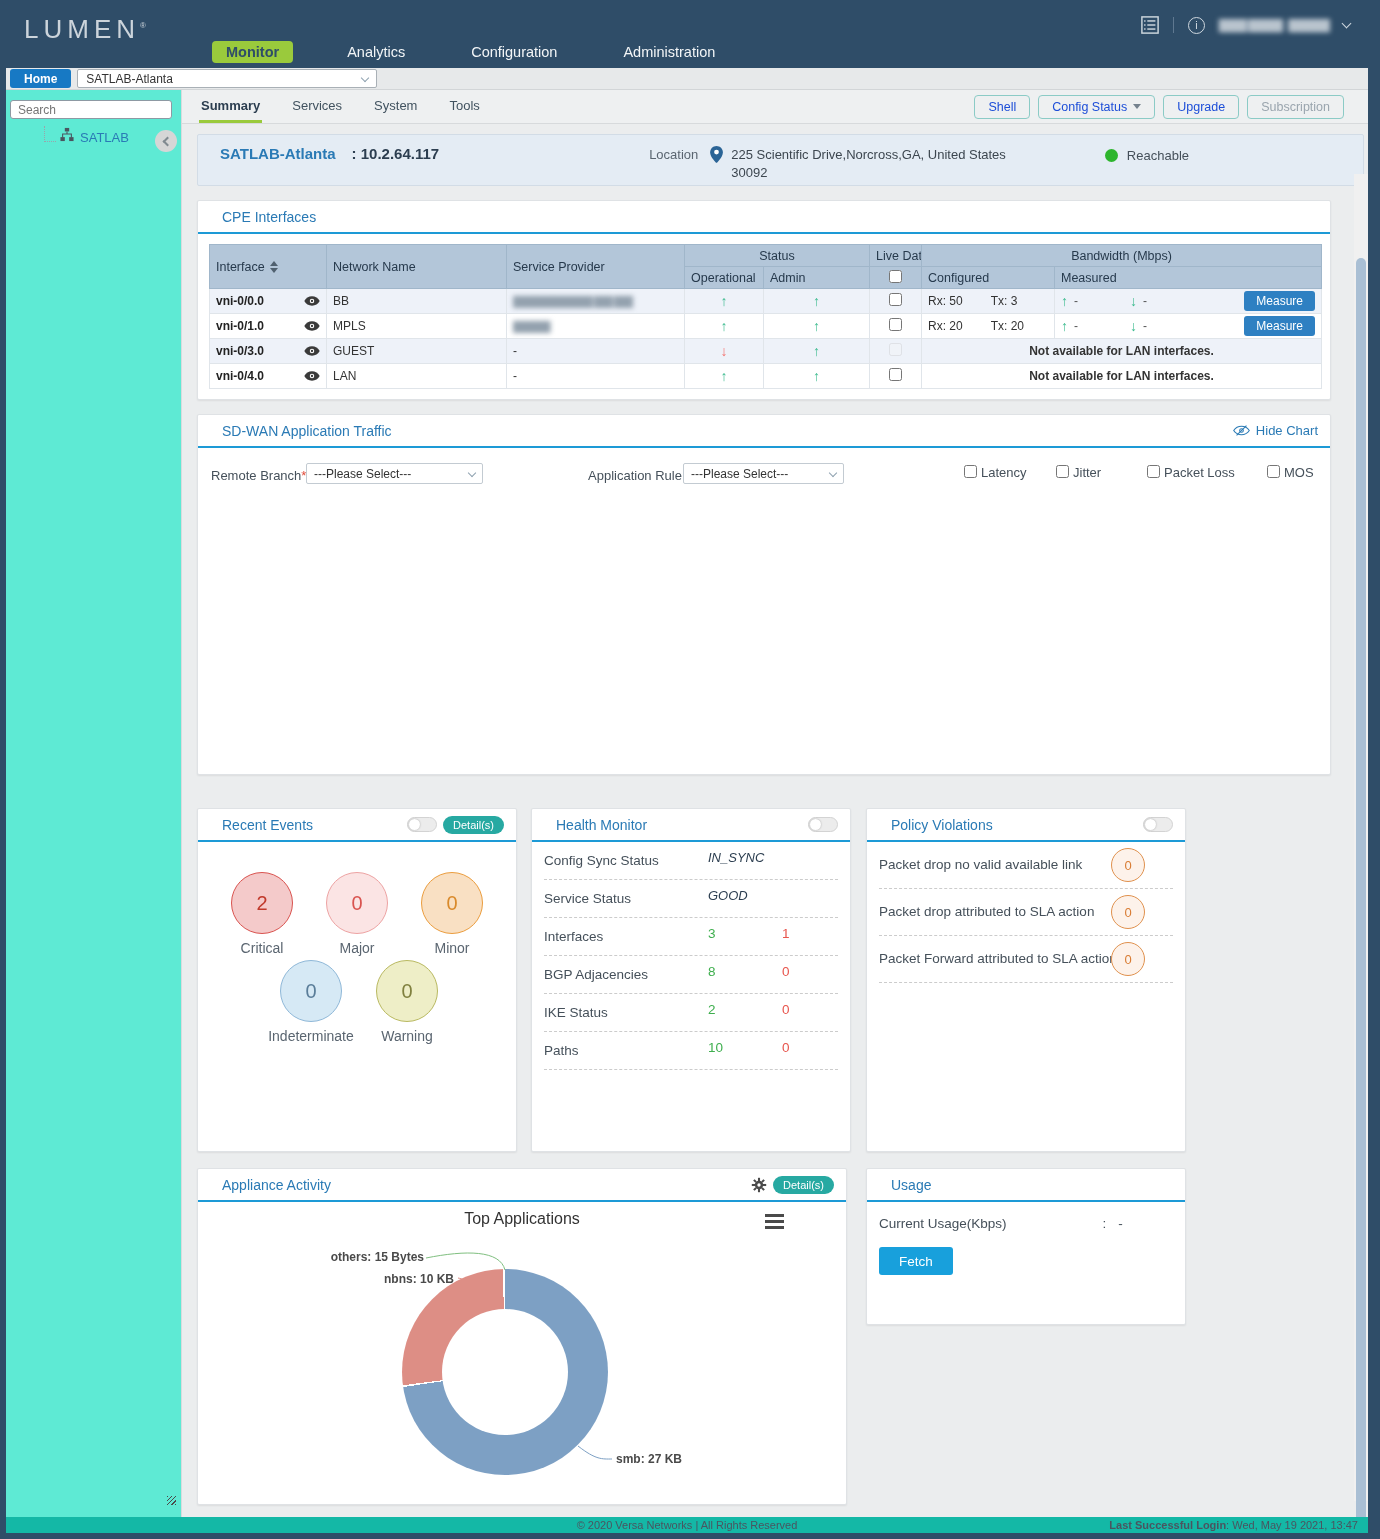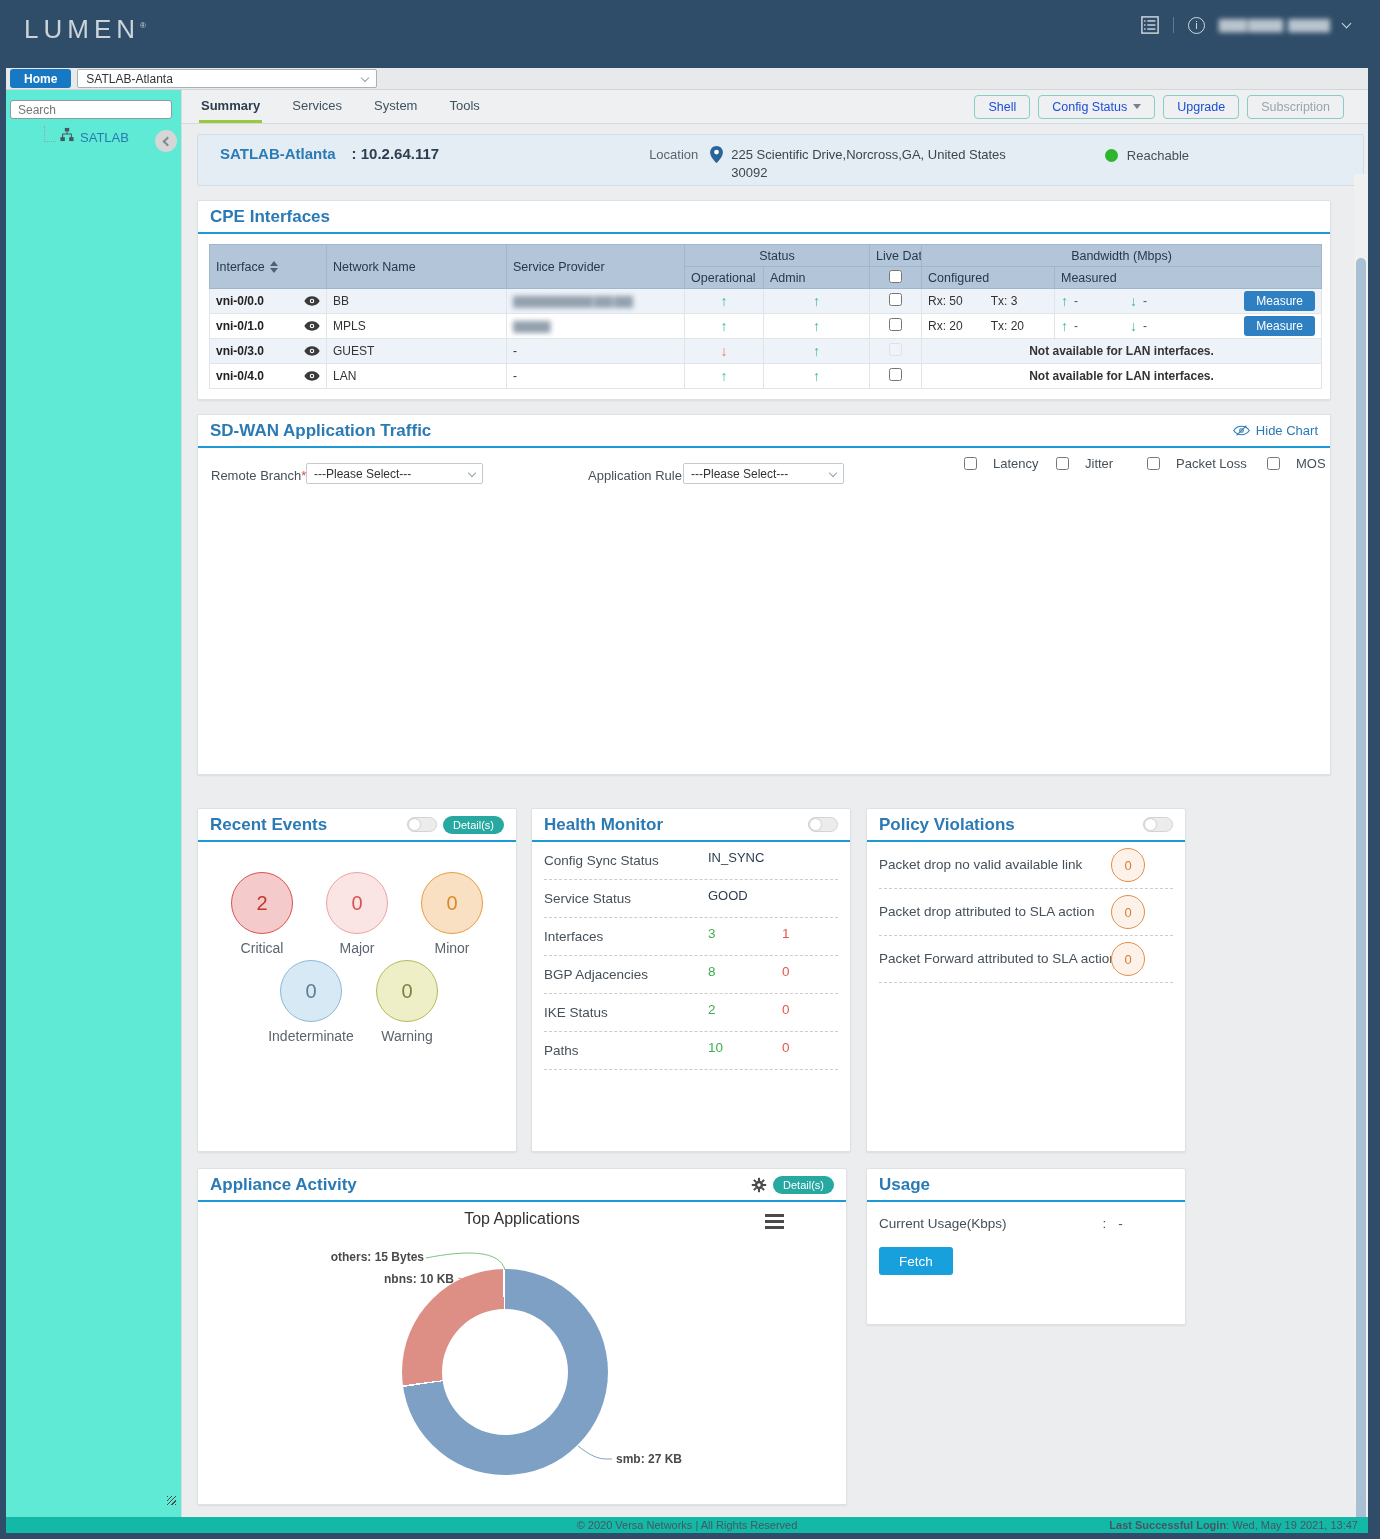--- a/index.html
+++ b/index.html
@@ -54,21 +54,21 @@
   .dev-loc-label { color:#5a6570; font-size:13px; margin-left:210px; margin-top:2px; }
   .dev-pin { margin-left:12px; margin-top:1px; }
   .dev-addr { color:#3c464f; font-size:13px; line-height:18px; margin-left:8px; margin-top:1px; }
   .dev-status { margin-left:auto; display:flex; align-items:center; gap:9px; margin-top:3px; padding-right:160px; }
   .status-dot { width:13px; height:13px; border-radius:50%; background:#2db52d; }
   .dev-status-text { color:#45505a; font-size:13px; }
 
   
   .card { position:absolute; background:#fff; border:1px solid #dfe2e5; border-radius:2px; box-shadow:0 1px 2px rgba(0,0,0,.07); }
   .card-head { height:33px; display:flex; align-items:center; padding:0 12px; border-bottom:2px solid #1d9ad6; }
-  .card-title { color:#2a7ab5; font-size:17px; font-weight:bold; }
+  .card-title { color:#2a7ab5; font-size:14px; font-weight:normal;margin-left:12px; }
   .head-right { margin-left:auto; display:flex; align-items:center; gap:6px; }
   .toggle { width:30px; height:15px; border-radius:8px; background:#ececec; border:1px solid #d3d3d3; position:relative; cursor:pointer; }
   .toggle .knob { position:absolute; left:1px; top:1px; width:11px; height:11px; border-radius:50%; background:#fff; box-shadow:0 0 2px rgba(0,0,0,.3); }
   .detail-badge { background:#27a9a2; color:#fff; font-size:11px; border-radius:9px; height:18px; display:flex; align-items:center; padding:0 10px; cursor:pointer; }
 
   
   .cpe-table { margin:10px 11px; border-collapse:collapse; table-layout:fixed; width:1112px; font-size:12px; }
   .cpe-table th { background:#b3c6d9; color:#26394c; font-weight:normal; font-size:12.5px; border:1px solid #a0b6ca; padding:2px 6px; text-align:left; height:22px; white-space:nowrap; overflow:hidden; }
   .cpe-table th.center { text-align:center;margin-top:16px; }
   .cpe-table td { border:1px solid #e0e5ea; padding:2px 6px; height:25px; color:#333; white-space:nowrap; overflow:hidden; }
@@ -88,37 +88,37 @@
   .sort-icon .u { width:0;height:0;border-left:4px solid transparent;border-right:4px solid transparent;border-bottom:5px solid #506170; }
   .sort-icon .d { width:0;height:0;border-left:4px solid transparent;border-right:4px solid transparent;border-top:5px solid #506170; }
   .provider-blur { color:#93a1ae; font-size:10px; }
 
   
   .hide-chart { color:#2a7ab5; font-size:13px; display:flex; align-items:center; gap:6px; cursor:pointer; }
   .sdwan-controls { position:relative; height:60px; }
   .ctl-label { position:absolute; font-size:13px; color:#45505a; top:20px; }
   .req { color:#e04b3a; }
   .ctl-select { position:absolute; top:15px; height:21px; background:#fff; border:1px solid #c3cbd2; border-radius:2px; font-size:12px; color:#333; display:flex; align-items:center; justify-content:space-between; padding:0 7px; cursor:pointer; }
-  .metric-check { position:absolute; top:8px; display:flex; align-items:center; gap:16px; font-size:13px; color:#45505a; }
+  .metric-check { position:absolute; top:17px; display:flex; align-items:flex-start; gap:4px; font-size:13px; color:#45505a; }
   .metric-check input { width:13px; height:13px; }
 
   
   .event-item { position:absolute; display:flex; flex-direction:column; align-items:center; }
   .event-circle { width:62px; height:62px; border-radius:50%; display:flex; align-items:center; justify-content:center; font-size:20px; }
   .event-label { margin-top:6px; font-size:14px; color:#5a6570; }
   .ev-critical .event-circle { background:#f4caca; border:1.5px solid #d9534f; color:#c0392b; }
   .ev-major .event-circle { background:#fbe4e4; border:1.5px solid #eda3a3; color:#d9534f; }
   .ev-minor .event-circle { background:#f9e0c3; border:1.5px solid #eb9d3e; color:#d98a2b; }
   .ev-indeterminate .event-circle { background:#d6e9f5; border:1.5px solid #8fb8d8; color:#5a7d99; }
   .ev-warning .event-circle { background:#eeeec7; border:1.5px solid #b9b961; color:#80803f; }
 
   
   .hm-row { position:relative; height:38px; border-bottom:1px dashed #ccc; margin:0 12px; }
   .hm-label { position:absolute; left:0; top:11px; font-size:13.5px; color:#45505a; }
-  .hm-value { position:absolute; left:164px; top:8px; font-size:13px; color:#2c3e50; }
+  .hm-value { position:absolute; left:164px; top:8px; font-size:13px; color:#2c3e50;font-style:italic; }
   .hm-good { position:absolute; left:164px; top:8px; font-size:13.5px; color:#3faf4f; }
   .hm-bad { position:absolute; left:238px; top:8px; font-size:13.5px; color:#e8554d; }
 
   
   .pv-row { position:relative; height:47px; border-bottom:1px dashed #ccc; margin:0 12px; }
   .pv-label { position:absolute; left:0; top:15px; font-size:13.5px; color:#45505a; }
   .pv-circle { position:absolute; right:28px; top:6px; width:34px; height:34px; border-radius:50%; background:#fdf2ea; border:1.5px solid #e0914e; color:#d97c33; font-size:13px; display:flex; align-items:center; justify-content:center; }
 
   
   .chart-area { position:relative; height:300px; }
@@ -149,20 +149,26 @@
 
   svg { display:block; }
 </style>
 </head>
 <body>
 
 <div class="window">
 
   <div class="navbar">
     <div class="logo"><span>LUMEN</span><sup>®</sup></div>
+    <div class="nav-tabs">
+      <div class="nav-tab active">Monitor</div>
+      <div class="nav-tab">Analytics</div>
+      <div class="nav-tab">Configuration</div>
+      <div class="nav-tab">Administration</div>
+    </div>
     <div class="nav-right">
       <span>
         <svg width="18" height="18" viewBox="0 0 20 20">
             <rect x="1" y="1" width="18" height="18" fill="none" stroke="#cfd8df" stroke-width="1.6"></rect>
             <line x1="7" y1="5.5" x2="16" y2="5.5" stroke="#cfd8df" stroke-width="1.6"></line>
             <line x1="7" y1="10" x2="16" y2="10" stroke="#cfd8df" stroke-width="1.6"></line>
             <line x1="7" y1="14.5" x2="16" y2="14.5" stroke="#cfd8df" stroke-width="1.6"></line>
             <line x1="3.5" y1="5.5" x2="5" y2="5.5" stroke="#cfd8df" stroke-width="1.6"></line>
             <line x1="3.5" y1="10" x2="5" y2="10" stroke="#cfd8df" stroke-width="1.6"></line>
             <line x1="3.5" y1="14.5" x2="5" y2="14.5" stroke="#cfd8df" stroke-width="1.6"></line>

